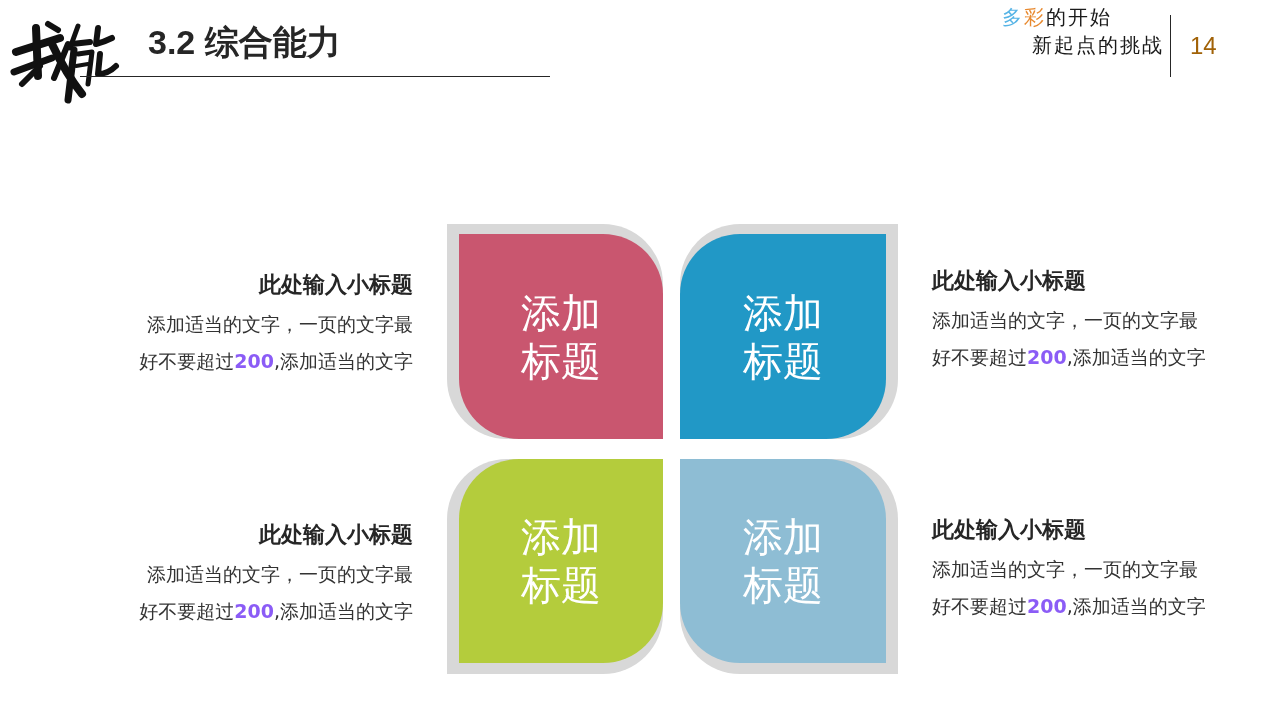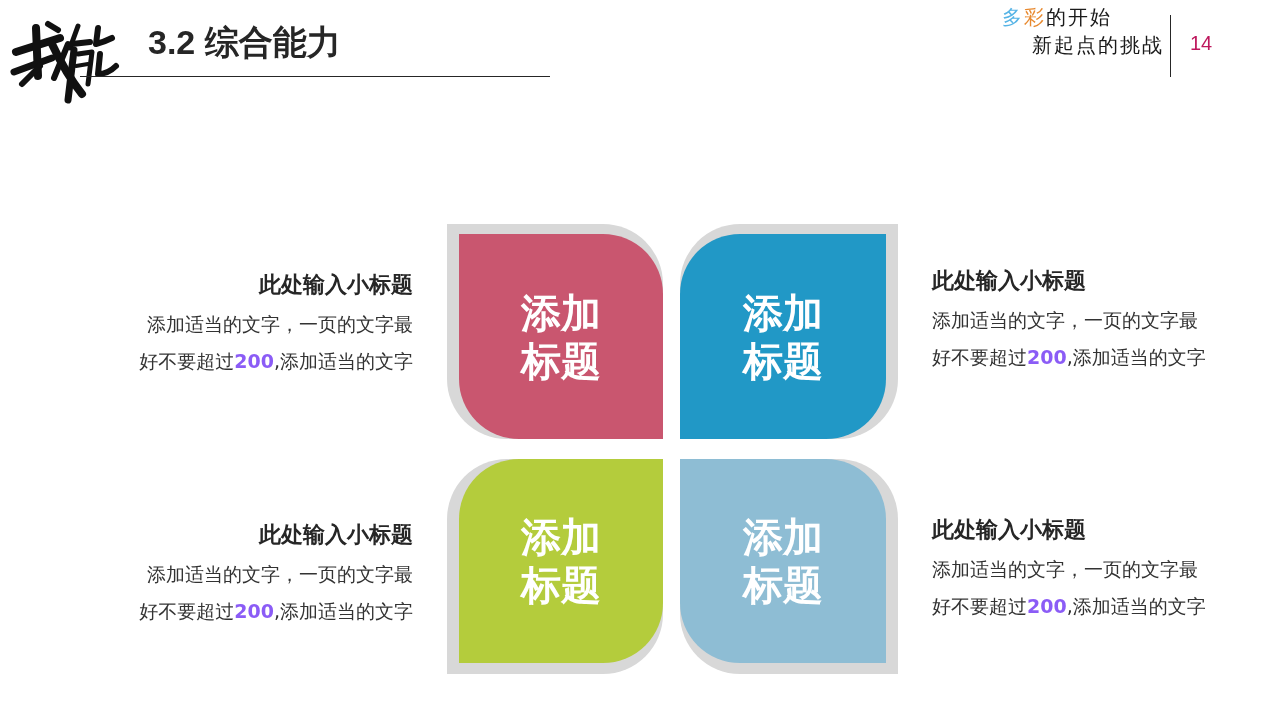--- a/index.html
+++ b/index.html
@@ -27,33 +27,33 @@
       left: 1000px; top: 0; width: 160px; height: 60px;
       font-family: "DejaVu Serif", serif; 
       color: #1a1a1a;
     }
     .slogan .l1 { position: absolute; left: 2px; top: 4px; font-size: 20px; letter-spacing: 2px; white-space: nowrap; }
     .slogan .l2 { position: absolute; left: 18px; top: 32px; font-size: 20px; letter-spacing: 2px; white-space: nowrap; margin-left: 14px; }
     .slogan .c1 { color: #56B4E6; }
     .slogan .c2 { color: #E8892E; }
     .vrule { left: 1170px; top: 15px; width: 1px; height: 62px; background: #262626; }
     .page-num {
-      left: 1190px; top: 32px; font-size: 20px; color: #be185d;
+      left: 1190px; top: 32px; font-size: 24px; color: #a16207;
       font-family: "Liberation Sans", sans-serif;
     }
 
     
     .shadow { background: #D8D8D8; }
     .petal { display: flex; align-items: center; justify-content: center; }
     .petal-text {
       color: #ffffff; font-size: 40px; line-height: 48px; text-align: center;
       width: 90px; font-family: "DejaVu Sans", sans-serif; font-weight: normal;
       letter-spacing: 0px;
     }
-    .petal-text span { display: block; font-weight: bold; }
+    .petal-text span { display: block; }
 
     
     .block { width: 300px; }
     .block.left { text-align: right; }
     .block.right { text-align: left; }
     .block .heading {
       font-size: 22px; font-weight: bold; color: #262626; line-height: 30px;
       margin-bottom: 6px;
     }
     .block .line {

